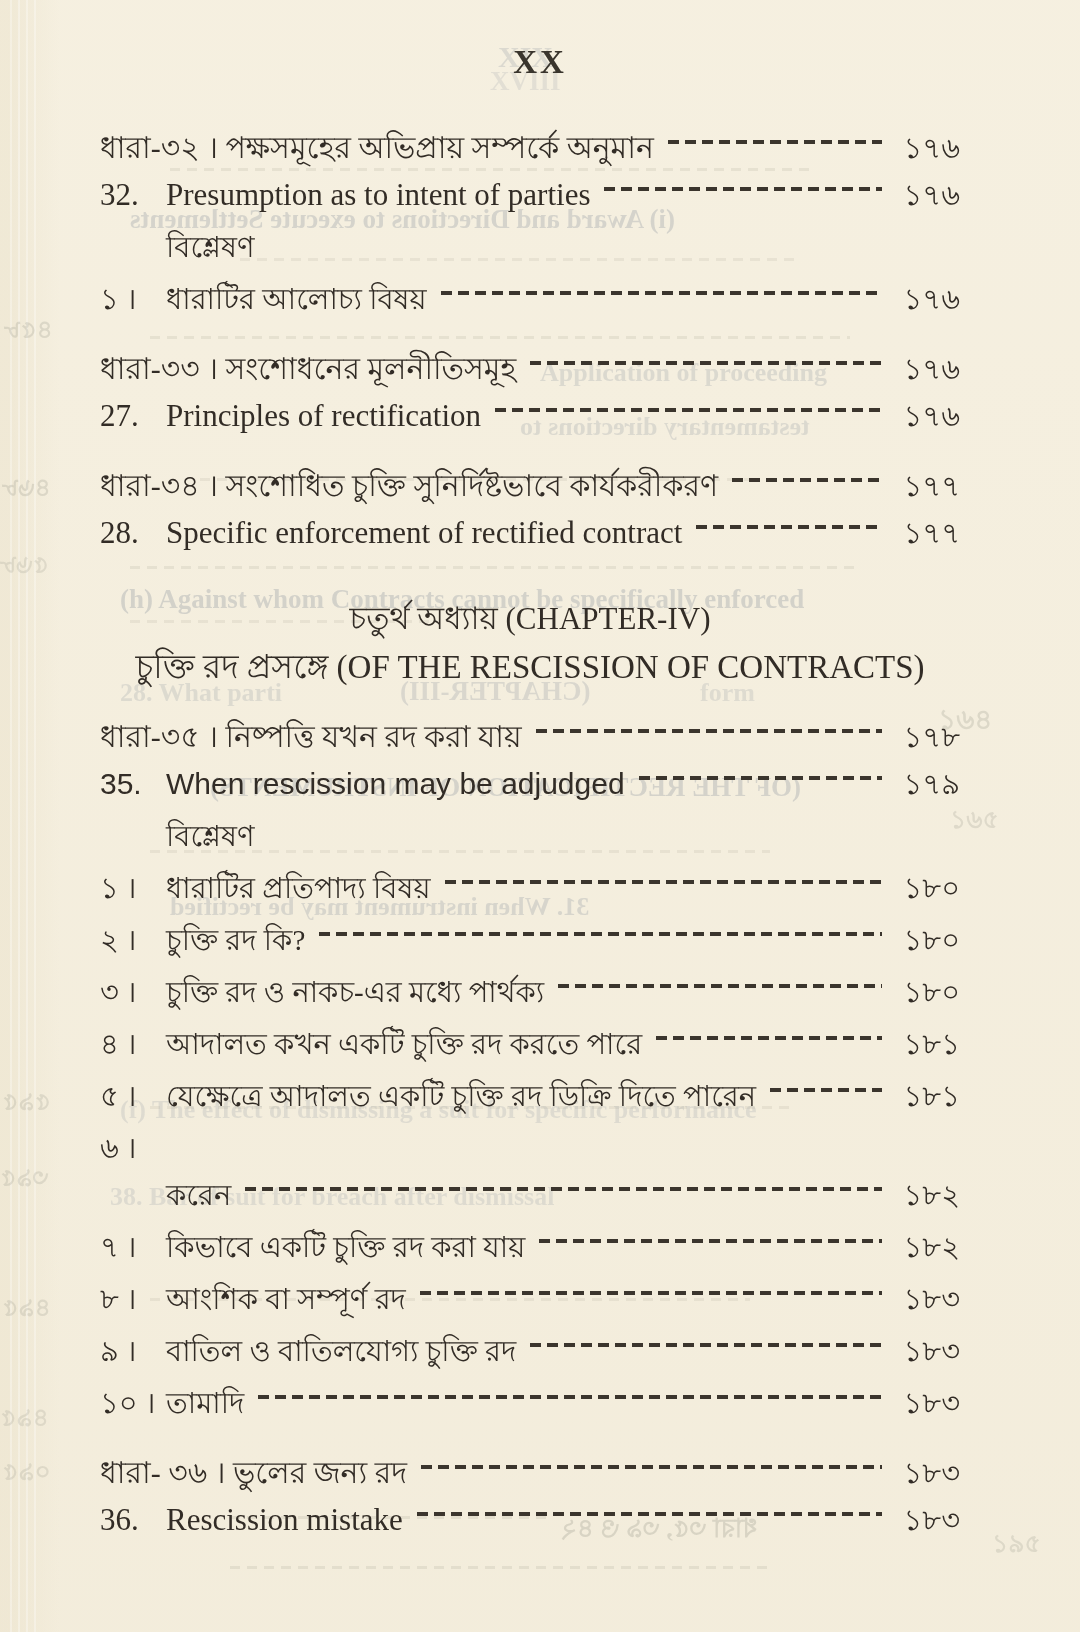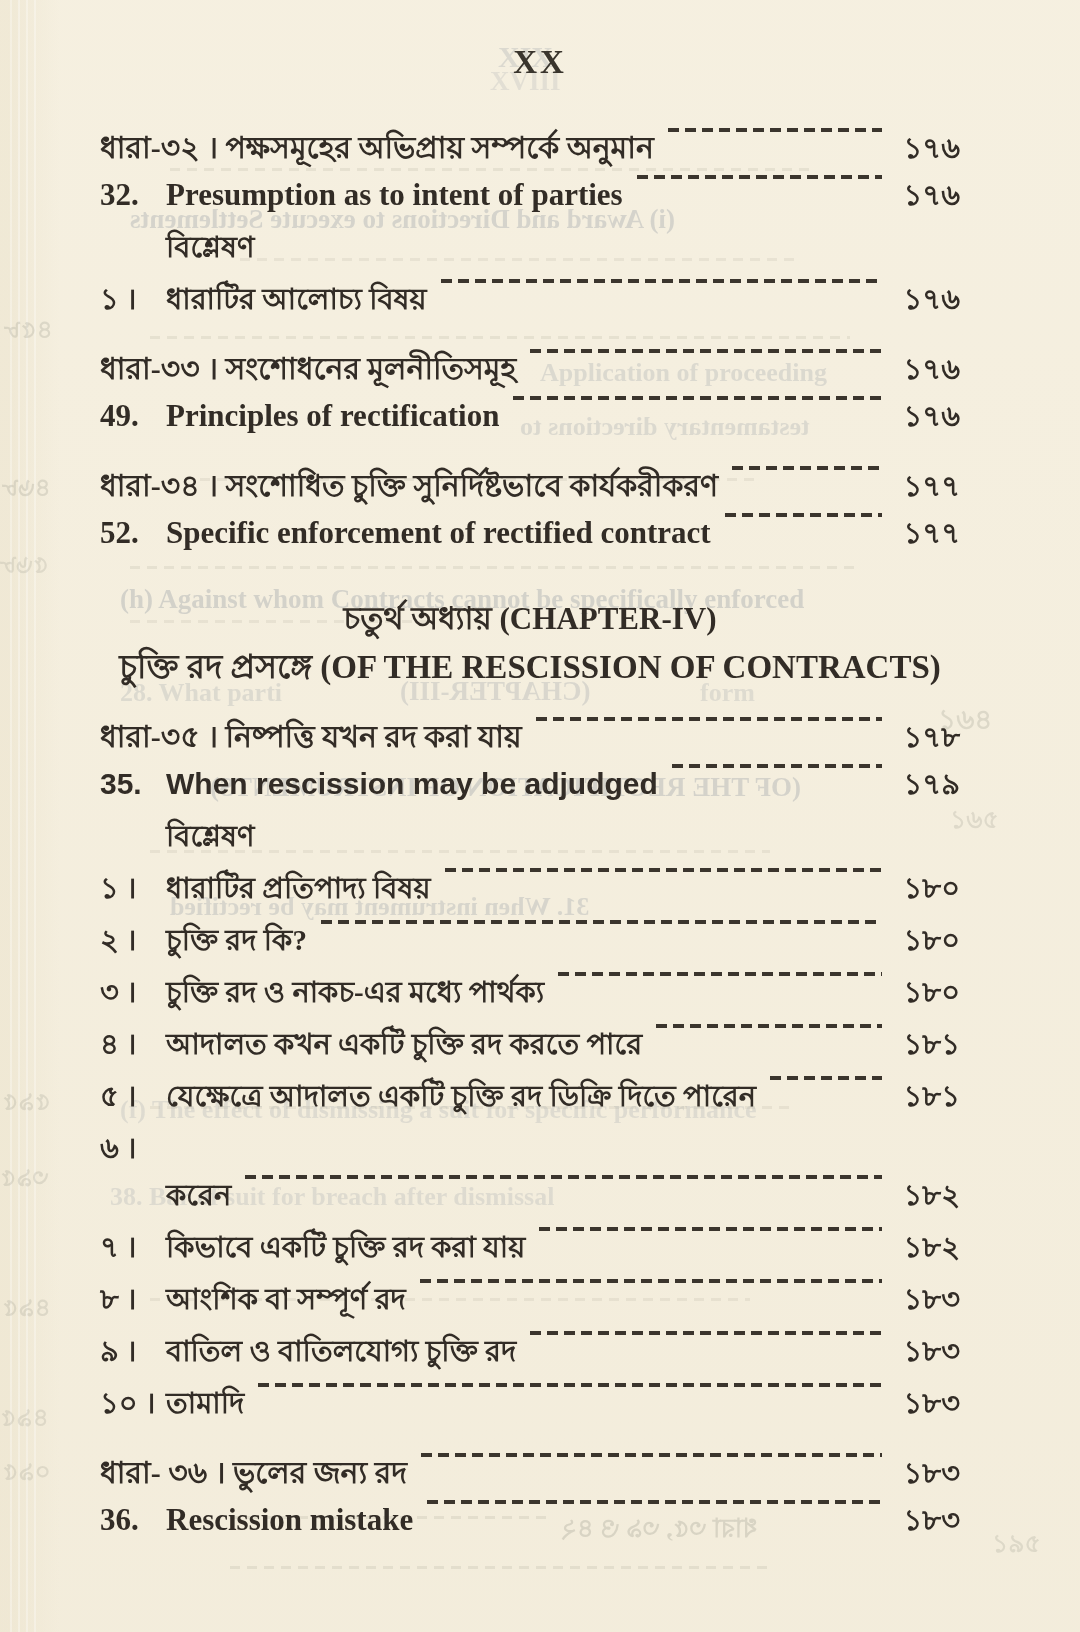--- a/index.html
+++ b/index.html
@@ -22,22 +22,22 @@
     position:relative;z-index:2;
     text-align:center;
     padding-top:44px;
     font-size:33px;font-weight:bold;letter-spacing:3px;
     color:#3a352d;
   }
   #toc{
     position:absolute;left:100px;right:120px;top:118px;z-index:2;
   }
   .row{
-    display:flex;align-items:flex-start;
-    font-size:29px;line-height:40px;font-weight:bold;
+    display:flex;align-items:center;
+    font-size:29px;line-height:40px;font-weight:normal;
     margin-top:12px;
     white-space:nowrap;
   }
   #toc .row:first-child{margin-top:10px;}
   .row .num{flex:0 0 66px;}
   .row .txt{}
   .leader{
     flex:1 1 auto;min-width:30px;height:4px;
     margin:0 14px 12px 14px;
     background-image:repeating-linear-gradient(90deg,#3b352d 0 11px, rgba(0,0,0,0) 11px 17px);
@@ -131,32 +131,32 @@
       <span class="txt">ধারাটির আলোচ্য বিষয়</span>
       <div class="leader"></div>
       <span class="pg">১৭৬</span>
     </div>
     <div class="row k-dhara">
       <span class="txt">ধারা-৩৩ । সংশোধনের মূলনীতিসমূহ</span>
       <div class="leader"></div>
       <span class="pg">১৭৬</span>
     </div>
     <div class="row k-en">
-      <span class="num">49.</span>
+      <span class="num">27.</span>
       <span class="txt">Principles of rectification</span>
       <div class="leader"></div>
       <span class="pg">১৭৬</span>
     </div>
     <div class="row k-dhara">
       <span class="txt">ধারা-৩৪ । সংশোধিত চুক্তি সুনির্দিষ্টভাবে কার্যকরীকরণ</span>
       <div class="leader"></div>
       <span class="pg">১৭৭</span>
     </div>
     <div class="row k-en">
-      <span class="num">52.</span>
+      <span class="num">28.</span>
       <span class="txt">Specific enforcement of rectified contract</span>
       <div class="leader"></div>
       <span class="pg">১৭৭</span>
     </div>
     <div class="row k-chapter">
       <span class="txt">চতুর্থ অধ্যায় (CHAPTER-IV)</span>
     </div>
     <div class="row k-chapter2">
       <span class="txt">চুক্তি রদ প্রসঙ্গে (OF THE RESCISSION OF CONTRACTS)</span>
     </div>

